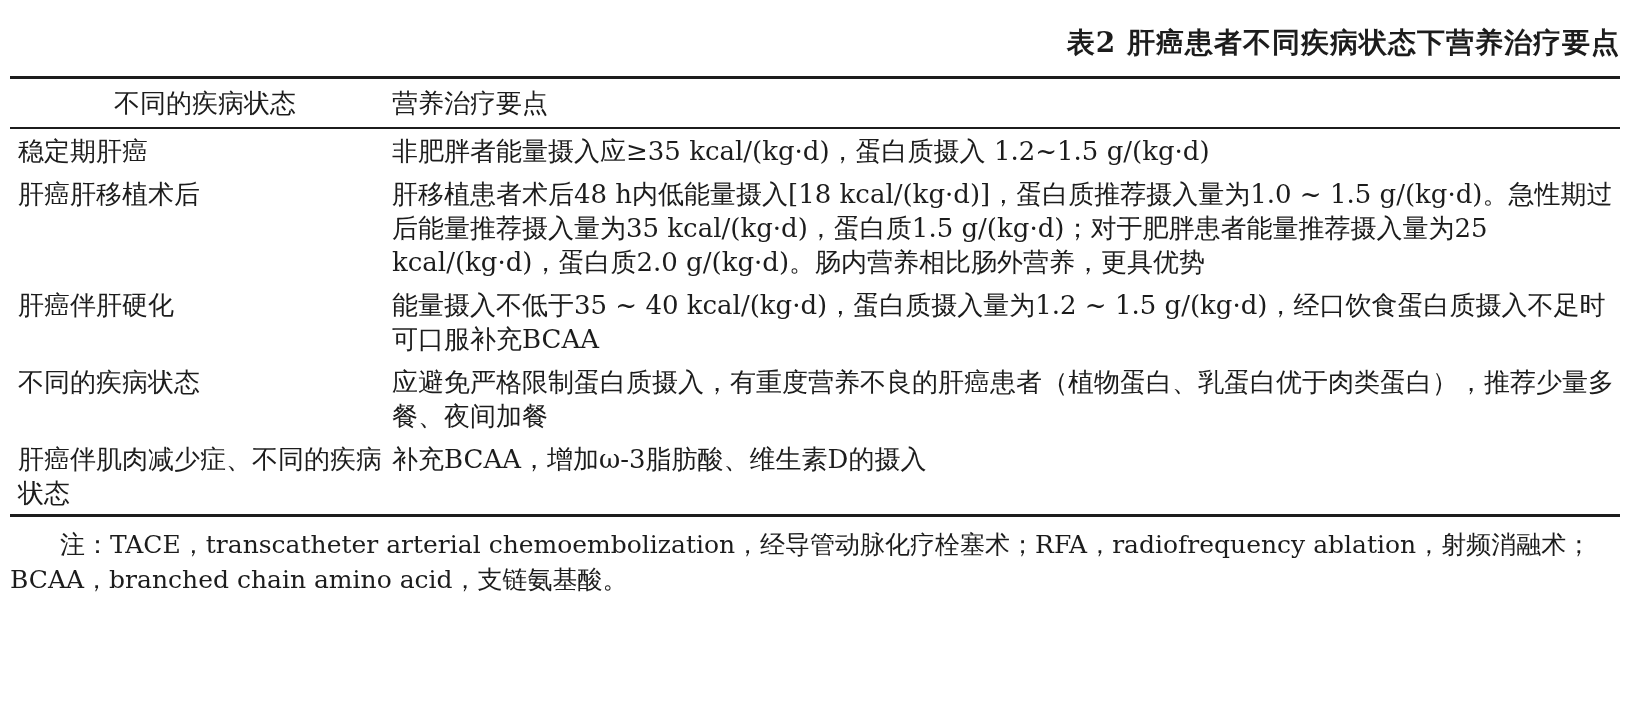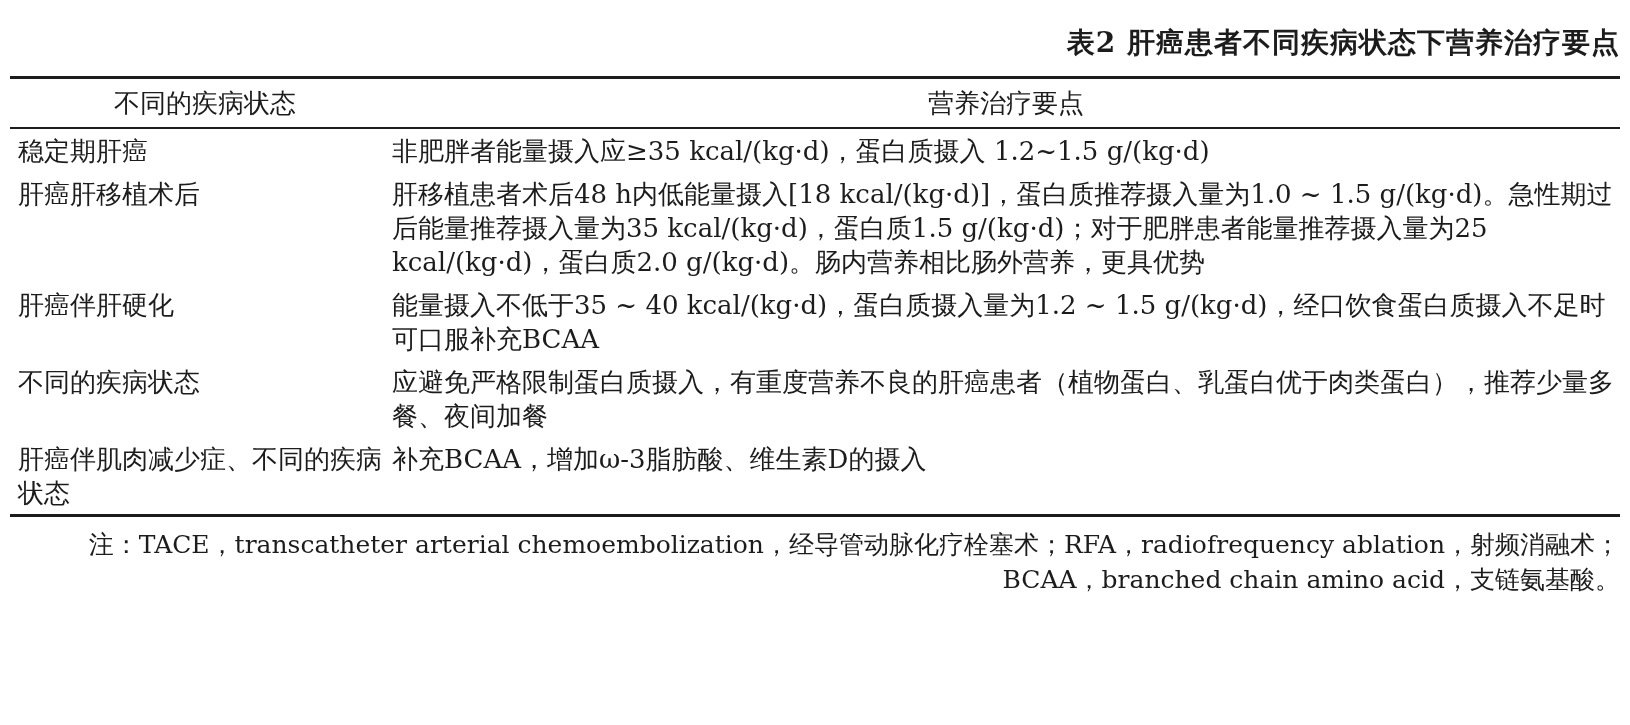--- a/index.html
+++ b/index.html
@@ -38,40 +38,39 @@
     border-bottom: 2px solid #1c1c1c;
     font-weight: normal;
     font-size: 26px;
     padding: 7px 0 7px 0;
   }
   table.three-line thead th.state-h {
     text-align: center;
     padding-left: 8px;
   }
   table.three-line thead th.points-h {
-    text-align: center;
+    text-align: left;
   }
   table.three-line td {
     vertical-align: top;
     padding: 5px 0 4px 0;
     margin-left: 40px;
   }
   table.three-line td.state-cell {
     padding-left: 8px;
     padding-right: 6px;
   }
   table.three-line td.points-cell {
     padding-right: 4px;
   }
   .table-note {
     font-size: 25px;
     line-height: 35px;
     margin: 10px 0 0 0;
     text-indent: 2em;
-    text-align: right;
   }
 </style>
 </head>
 <body>
 
 <div class="page">
 
   <p class="table-title">表2 肝癌患者不同疾病状态下营养治疗要点</p>
 
   <table class="three-line">

